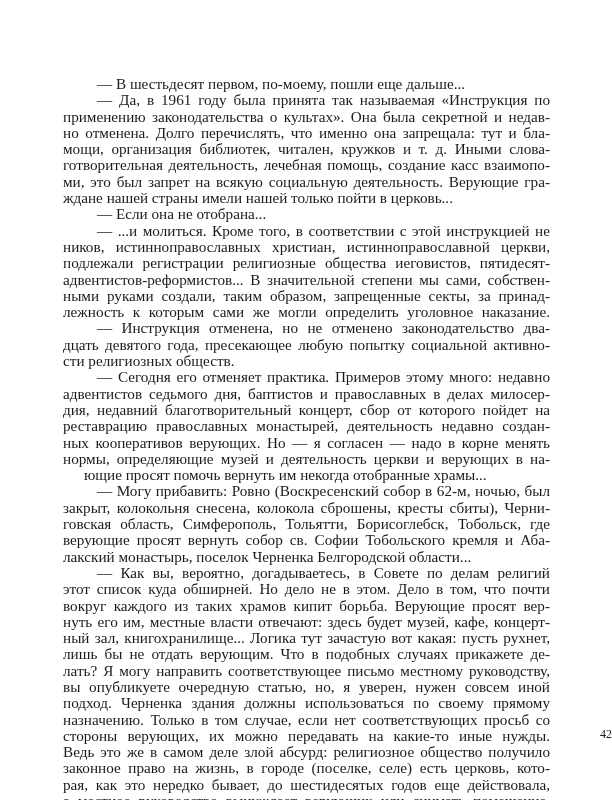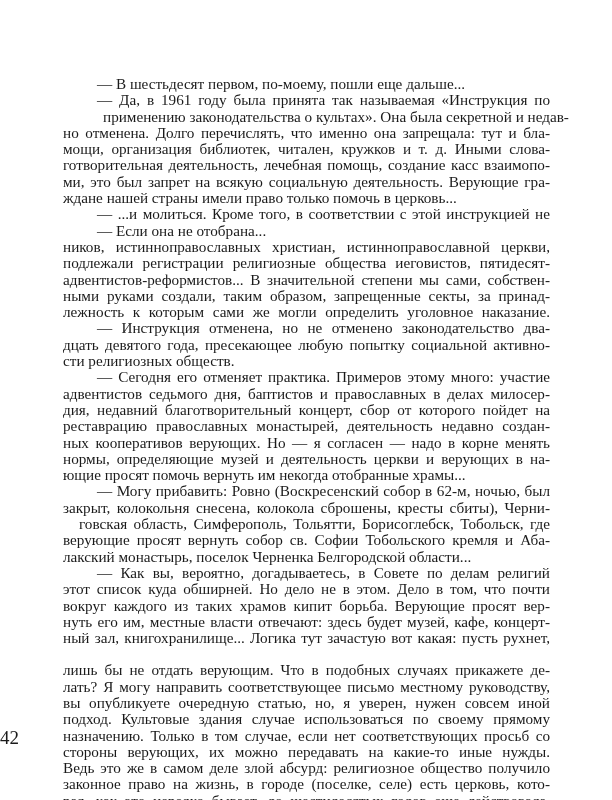--- a/index.html
+++ b/index.html
@@ -37,69 +37,69 @@
       padding-left: 34px;
     }
     .line.last {
       text-align-last: left;
     }
     .page-number {
       position: absolute;
       left: 0;
       width: 612px;
       top: 727px;
-      text-align: left;
+      text-align: right;
       font-family: "Liberation Serif", "DejaVu Serif", serif;
-      font-size: 19px;
+      font-size: 12px;
       color: #1a1a1a;
     }
   </style>
 </head>
 <body>
 
 <div class="page" id="page-body">
     <span class="line indent last" style="white-space: nowrap; margin-top: 17px;">— В шестьдесят первом, по-моему, пошли еще дальше...</span>
     <span class="line indent" style="white-space: nowrap;">— Да, в 1961 году была принята так называемая «Инструкция по</span>
-    <span class="line" style="white-space: nowrap; margin-left: 40px;">применению законодательства о культах». Она была секретной и недав-</span>
+    <span class="line" style="white-space: nowrap;">применению законодательства о культах». Она была секретной и недав-</span>
     <span class="line" style="white-space: nowrap;">но отменена. Долго перечислять, что именно она запрещала: тут и бла-</span>
     <span class="line" style="white-space: nowrap;">мощи, организация библиотек, читален, кружков и т. д. Иными слова-</span>
     <span class="line" style="white-space: nowrap;">готворительная деятельность, лечебная помощь, создание касс взаимопо-</span>
     <span class="line" style="white-space: nowrap;">ми, это был запрет на всякую социальную деятельность. Верующие гра-</span>
-    <span class="line last" style="white-space: nowrap;">ждане нашей страны имели право только помочь в церковь...</span>
+    <span class="line last" style="white-space: nowrap;">ждане нашей страны имели нашей только пойти в церковь...</span>
+    <span class="line indent last" style="white-space: nowrap;">— Если она не отобрана...</span>
     <span class="line indent" style="white-space: nowrap;">— ...и молиться. Кроме того, в соответствии с этой инструкцией не</span>
-    <span class="line indent last" style="white-space: nowrap;">— Если она не отобрана...</span>
     <span class="line" style="white-space: nowrap;">ников, истинноправославных христиан, истинноправославной церкви,</span>
     <span class="line" style="white-space: nowrap;">подлежали регистрации религиозные общества иеговистов, пятидесят-</span>
     <span class="line" style="white-space: nowrap;">адвентистов-реформистов... В значительной степени мы сами, собствен-</span>
     <span class="line" style="white-space: nowrap;">ными руками создали, таким образом, запрещенные секты, за принад-</span>
     <span class="line" style="white-space: nowrap;">лежность к которым сами же могли определить уголовное наказание.</span>
     <span class="line indent" style="white-space: nowrap;">— Инструкция отменена, но не отменено законодательство два-</span>
     <span class="line" style="white-space: nowrap;">дцать девятого года, пресекающее любую попытку социальной активно-</span>
     <span class="line last" style="white-space: nowrap;">сти религиозных обществ.</span>
-    <span class="line indent" style="white-space: nowrap;">— Сегодня его отменяет практика. Примеров этому много: участие</span>
+    <span class="line indent" style="white-space: nowrap;">— Сегодня его отменяет практика. Примеров этому много: недавно</span>
     <span class="line" style="white-space: nowrap;">адвентистов седьмого дня, баптистов и православных в делах милосер-</span>
     <span class="line" style="white-space: nowrap;">дия, недавний благотворительный концерт, сбор от которого пойдет на</span>
     <span class="line" style="white-space: nowrap;">реставрацию православных монастырей, деятельность недавно создан-</span>
     <span class="line" style="white-space: nowrap;">ных кооперативов верующих. Но — я согласен — надо в корне менять</span>
     <span class="line" style="white-space: nowrap;">нормы, определяющие музей и деятельность церкви и верующих в на-</span>
-    <span class="line last" style="white-space: nowrap;">ющие просят помочь вернуть им некогда отобранные храмы...</span>
+    <span class="line last" style="white-space: nowrap; margin-left: 21px;">ющие просят помочь вернуть им некогда отобранные храмы...</span>
     <span class="line indent" style="white-space: nowrap;">— Могу прибавить: Ровно (Воскресенский собор в 62-м, ночью, был</span>
     <span class="line" style="white-space: nowrap;">закрыт, колокольня снесена, колокола сброшены, кресты сбиты), Черни-</span>
-    <span class="line" style="white-space: nowrap; margin-left: 16px;">говская область, Симферополь, Тольятти, Борисоглебск, Тобольск, где</span>
+    <span class="line" style="white-space: nowrap;">говская область, Симферополь, Тольятти, Борисоглебск, Тобольск, где</span>
     <span class="line" style="white-space: nowrap;">верующие просят вернуть собор св. Софии Тобольского кремля и Аба-</span>
     <span class="line last" style="white-space: nowrap;">лакский монастырь, поселок Черненка Белгородской области...</span>
     <span class="line indent" style="white-space: nowrap;">— Как вы, вероятно, догадываетесь, в Совете по делам религий</span>
     <span class="line" style="white-space: nowrap;">этот список куда обширней. Но дело не в этом. Дело в том, что почти</span>
     <span class="line" style="white-space: nowrap;">вокруг каждого из таких храмов кипит борьба. Верующие просят вер-</span>
     <span class="line" style="white-space: nowrap;">нуть его им, местные власти отвечают: здесь будет музей, кафе, концерт-</span>
     <span class="line" style="white-space: nowrap;">ный зал, книгохранилище... Логика тут зачастую вот какая: пусть рухнет,</span>
-    <span class="line" style="white-space: nowrap; margin-top: 16px;">лишь бы не отдать верующим. Что в подобных случаях прикажете де-</span>
+    <span class="line" style="white-space: nowrap;">лишь бы не отдать верующим. Что в подобных случаях прикажете де-</span>
     <span class="line" style="white-space: nowrap;">лать? Я могу направить соответствующее письмо местному руководству,</span>
     <span class="line" style="white-space: nowrap;">вы опубликуете очередную статью, но, я уверен, нужен совсем иной</span>
-    <span class="line" style="white-space: nowrap;">подход. Культовые здания случае использоваться по своему прямому</span>
+    <span class="line" style="white-space: nowrap;">подход. Черненка здания должны использоваться по своему прямому</span>
     <span class="line" style="white-space: nowrap;">назначению. Только в том случае, если нет соответствующих просьб со</span>
     <span class="line" style="white-space: nowrap;">стороны верующих, их можно передавать на какие-то иные нужды.</span>
     <span class="line" style="white-space: nowrap;">Ведь это же в самом деле злой абсурд: религиозное общество получило</span>
     <span class="line" style="white-space: nowrap;">законное право на жизнь, в городе (поселке, селе) есть церковь, кото-</span>
     <span class="line" style="white-space: nowrap;">рая, как это нередко бывает, до шестидесятых годов еще действовала,</span>
     <span class="line" style="white-space: nowrap;">а местное руководство вынуждает верующих или снимать помещение,</span>
   </div>
 <div class="page-number">42</div>
 
 </body></html>

